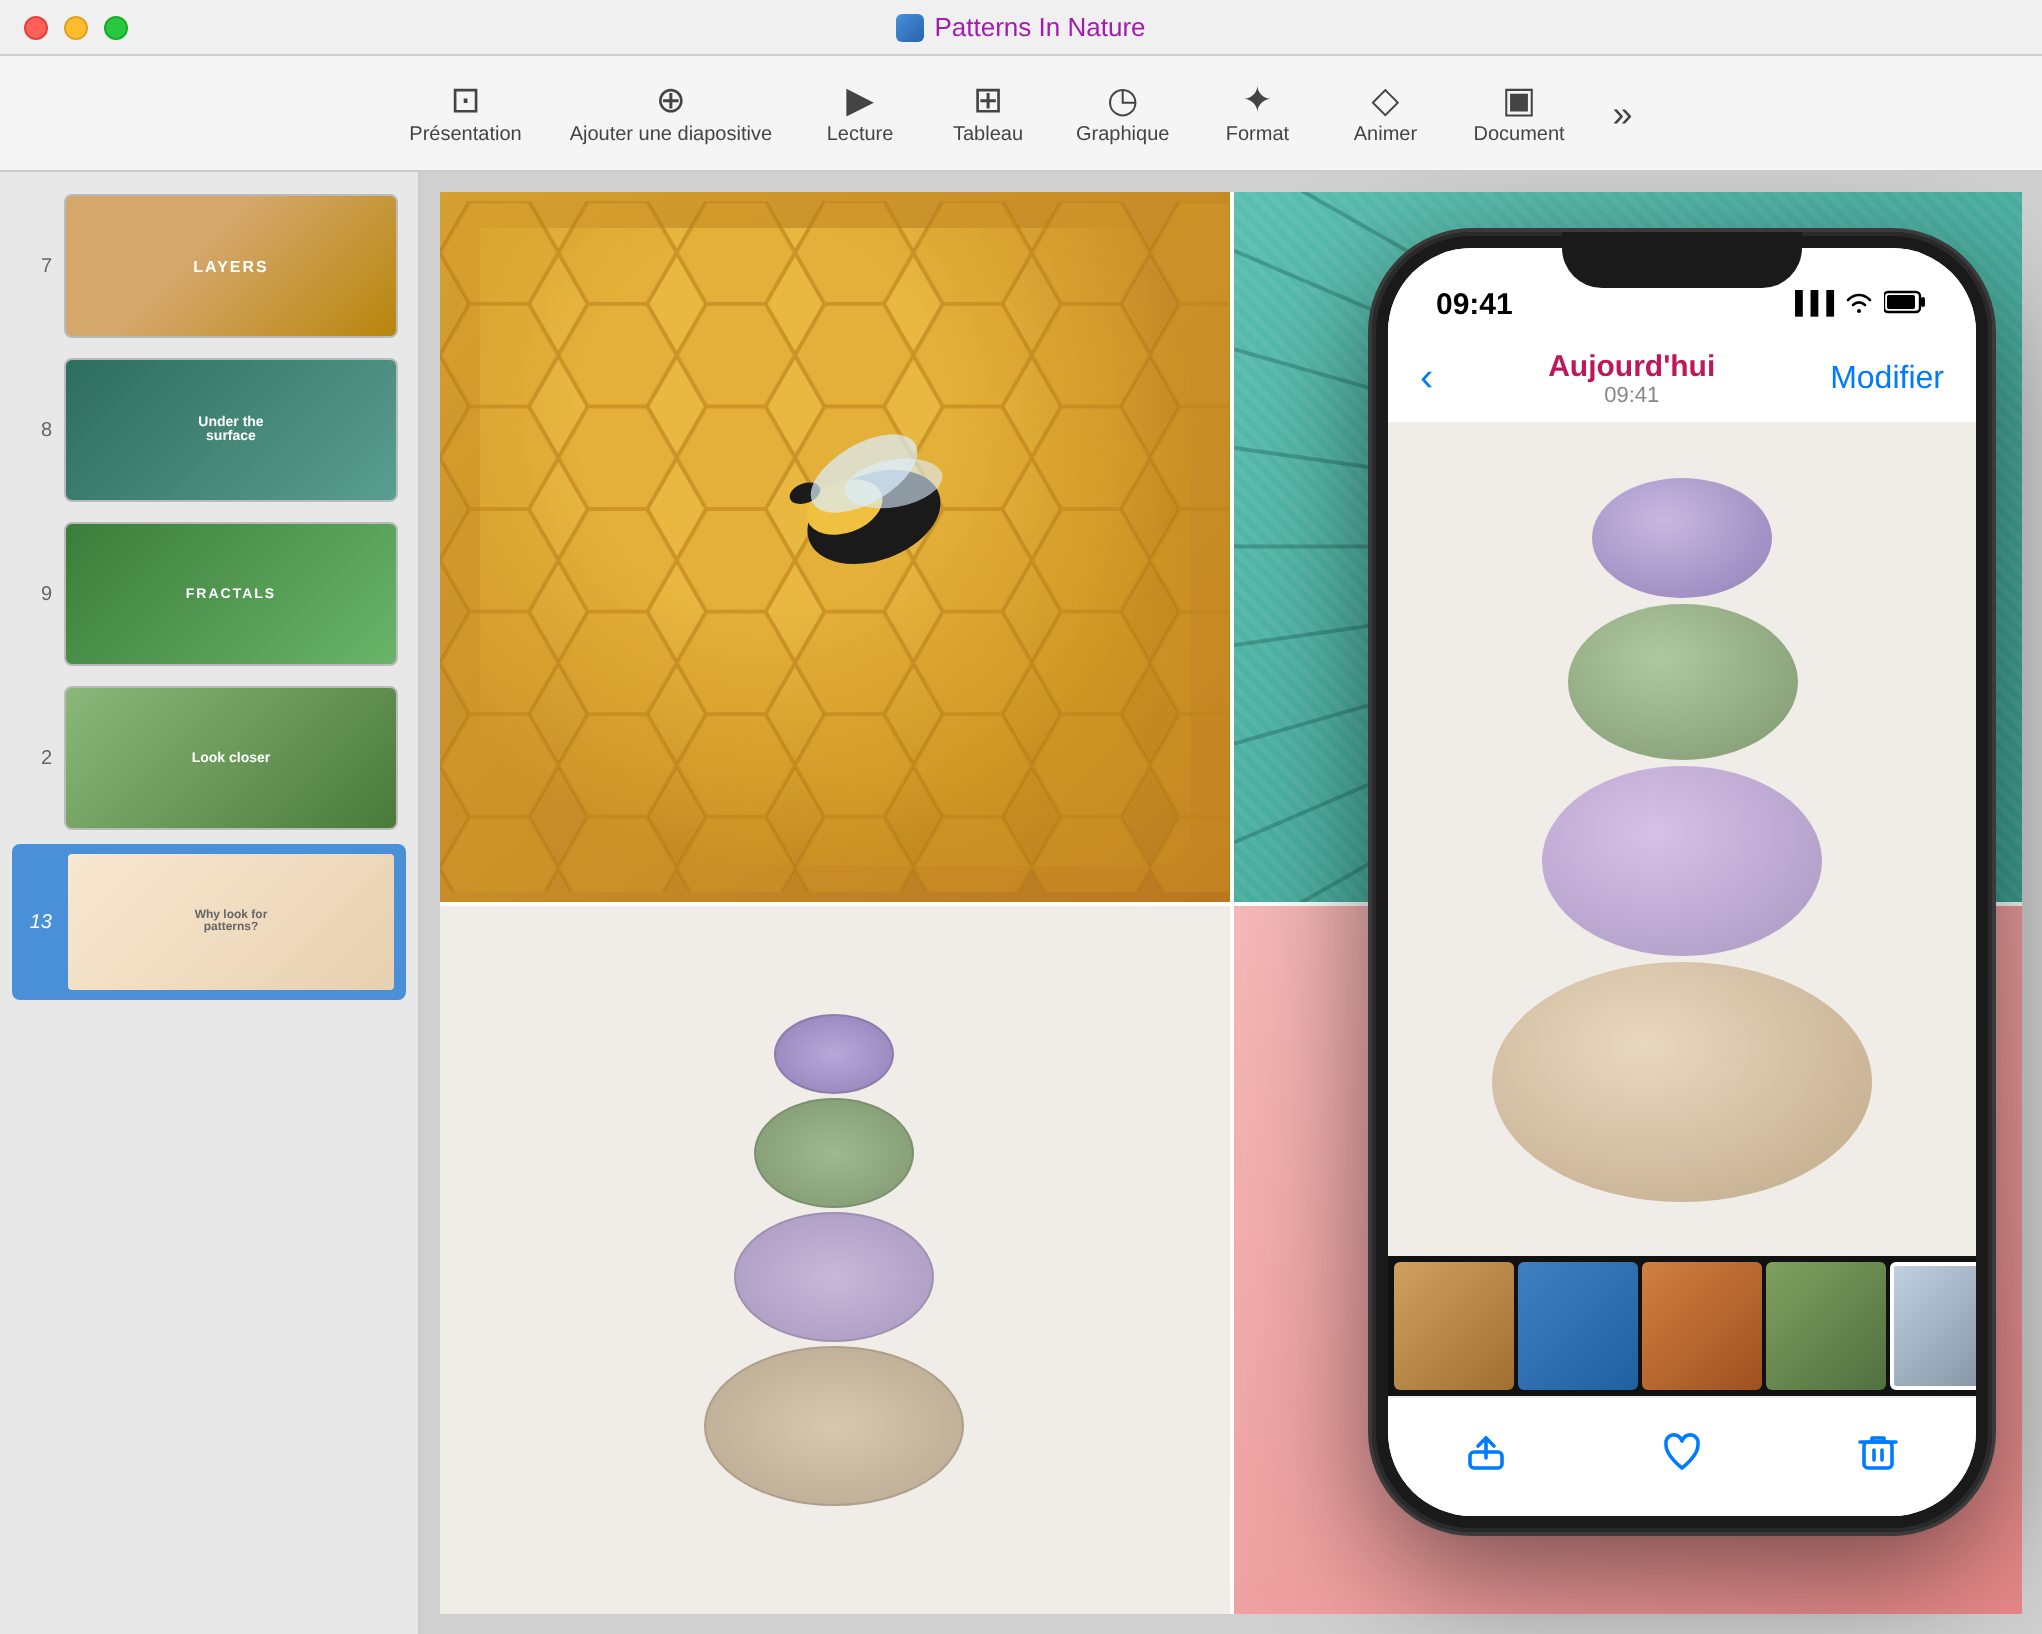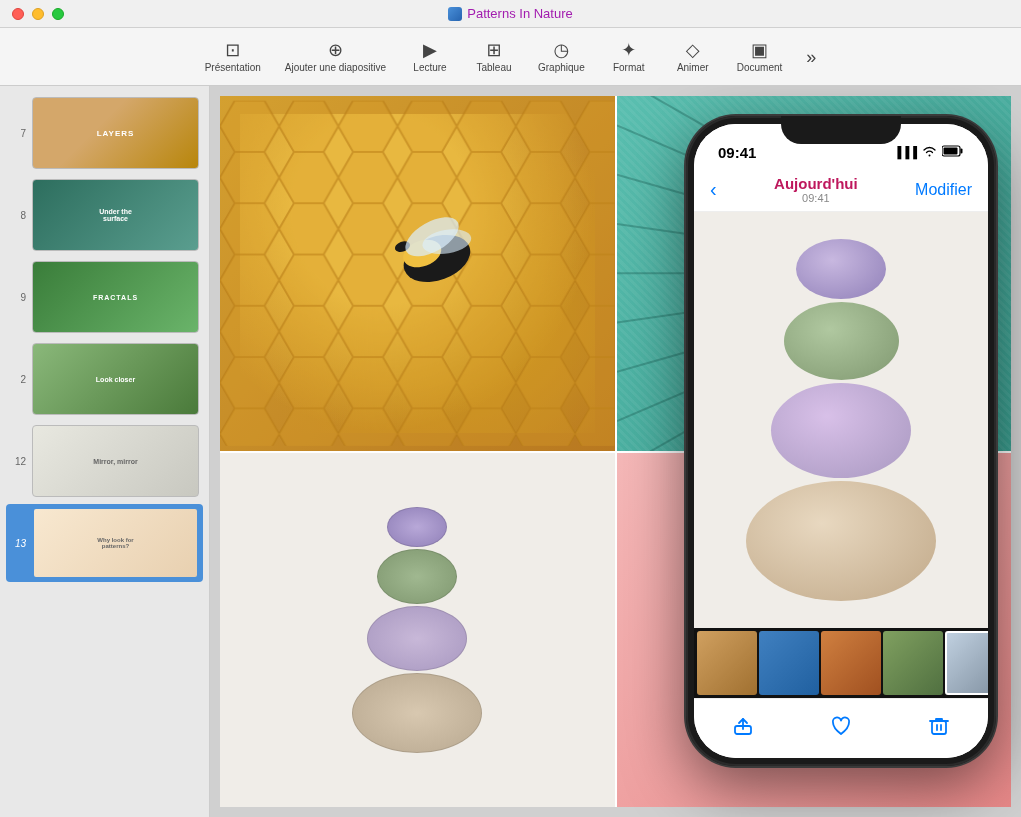--- a/index.html
+++ b/index.html
@@ -516,28 +516,20 @@
     <div class="slide-item">
       <span class="slide-number">2</span>
       <div class="slide-thumb thumb-10">
         <div class="thumb-inner">
           <div style="font-size:7px;font-weight:bold;color:#fff;">Look closer</div>
         </div>
       </div>
     </div>
 
 
-    <div class="slide-item">
-      <span class="slide-number">12</span>
-      <div class="slide-thumb thumb-12">
-        <div class="thumb-inner">
-          <div style="font-size:7px;color:#666;">Mirror, mirror</div>
-        </div>
-      </div>
-    </div>
 
     <div class="slide-item active">
       <span class="slide-number">13</span>
       <div class="slide-thumb thumb-13">
         <div class="thumb-inner">
           <div style="font-size:6px;font-weight:bold;color:#666;">Why look for<br>patterns?</div>
         </div>
       </div>
     </div>
 

